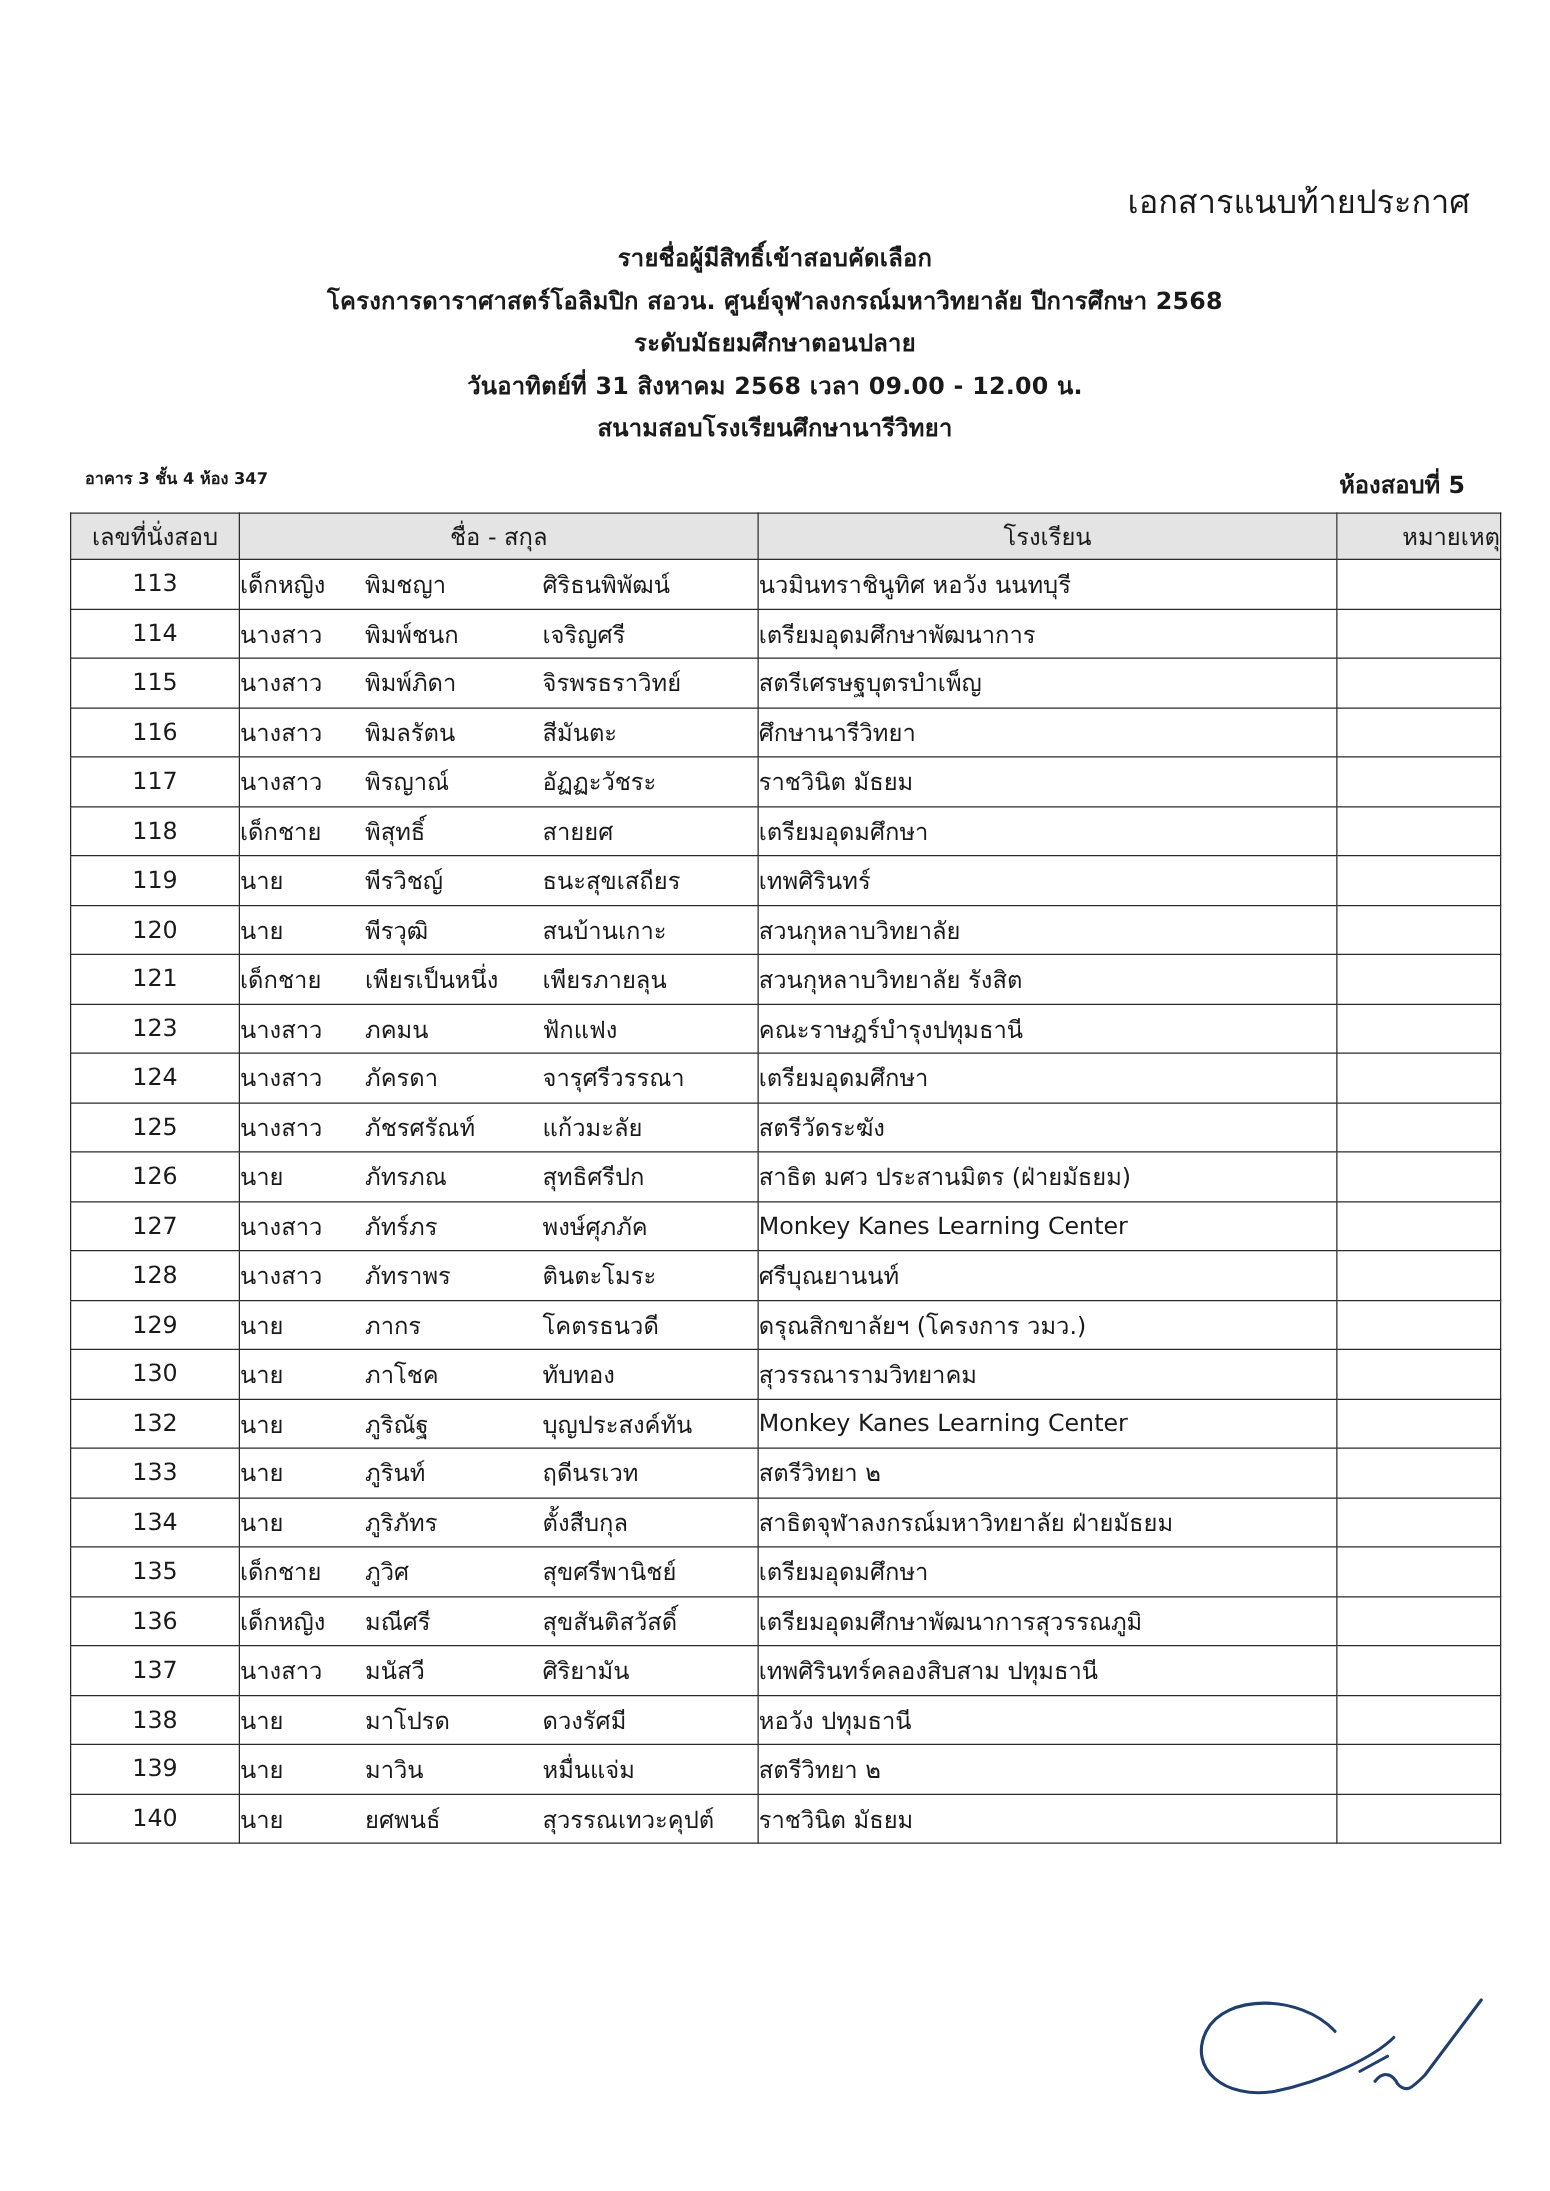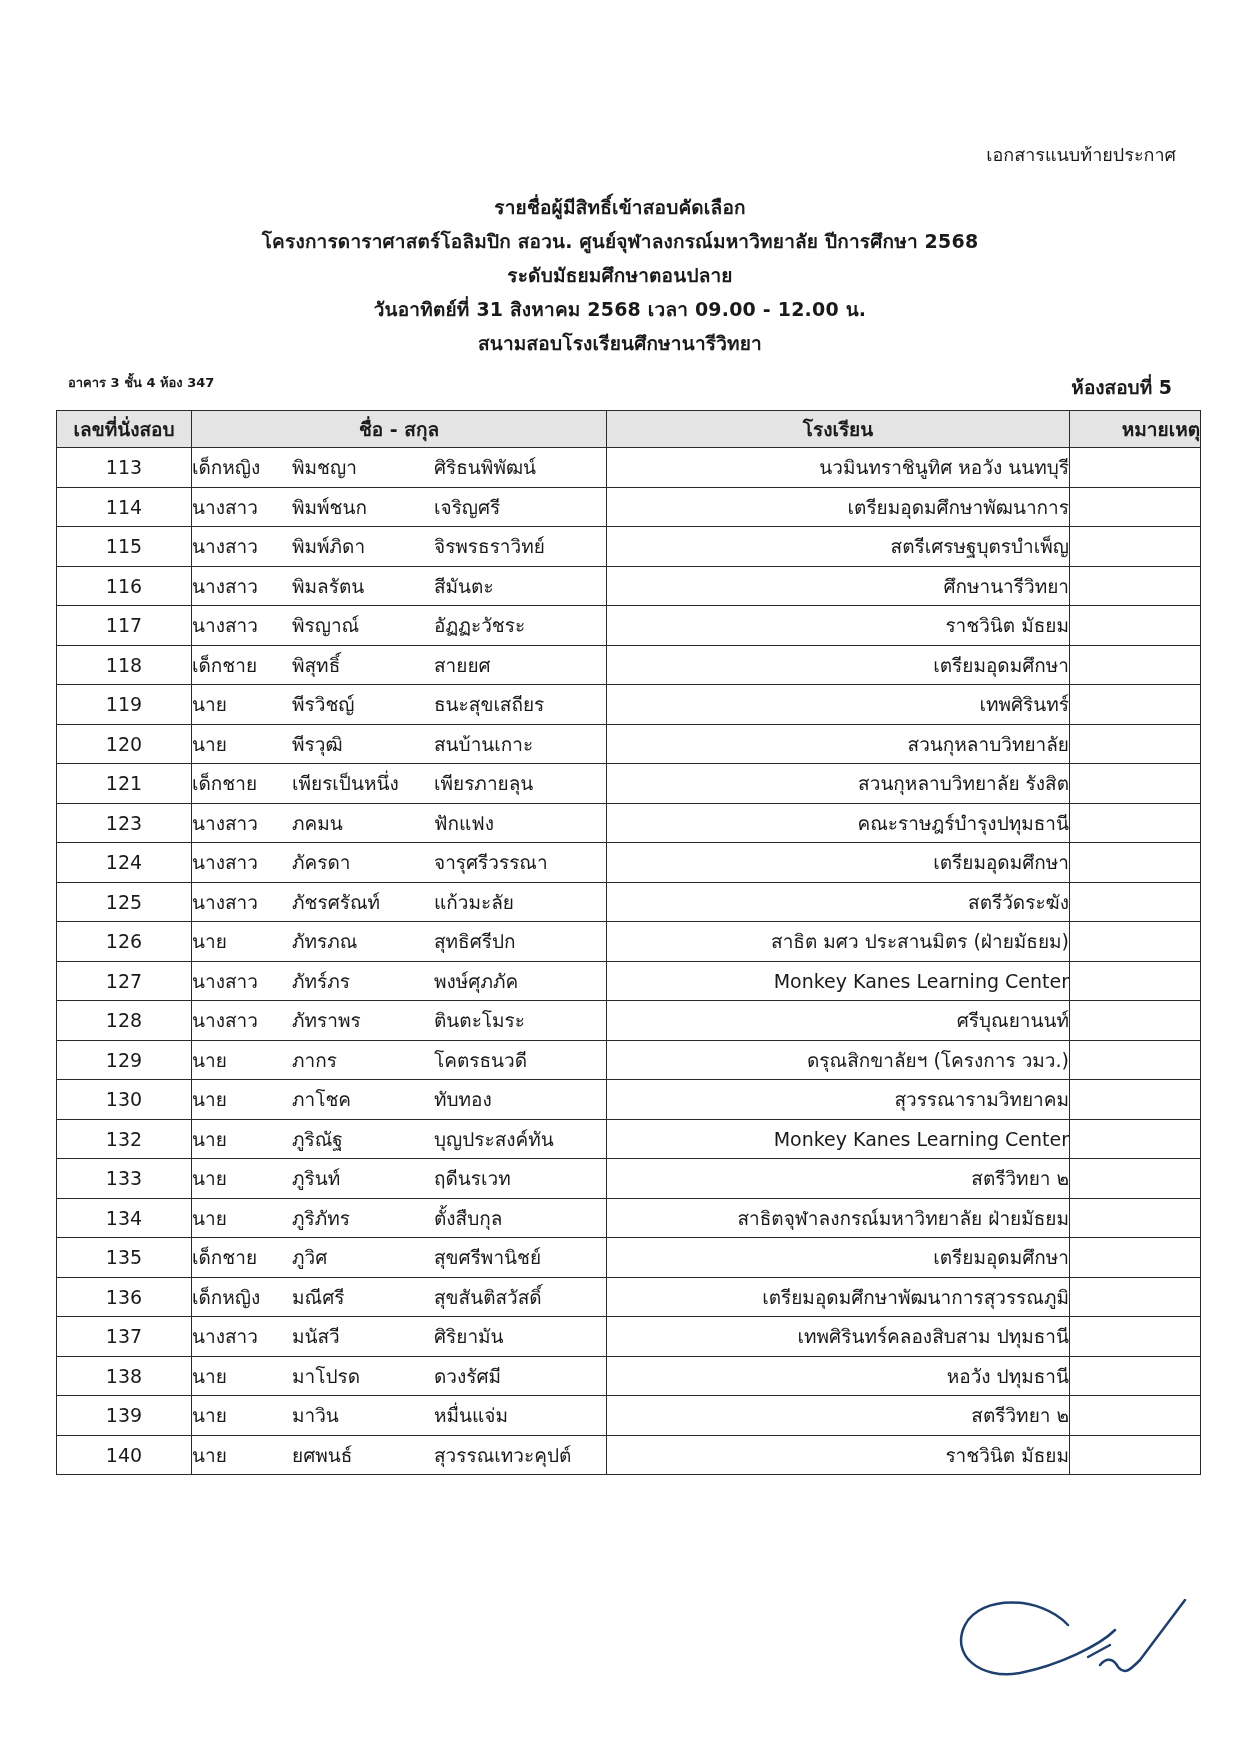--- a/index.html
+++ b/index.html
@@ -3,21 +3,21 @@
 <meta charset="utf-8">
 <style>
   html, body { margin: 0; padding: 0; background: #ffffff; }
   body {
     width: 1240px; height: 1753px; position: relative; overflow: hidden;
     font-family: "DejaVu Sans", "Liberation Sans", sans-serif;
     color: #1a1a1a;
   }
   .attach-note {
     position: absolute; right: 64px; top: 140px;
-    font-size: 18px;
+    font-size: 26px;
   }
   .titles {
     position: absolute; left: 0; right: 0; top: 180px;
     text-align: center;
     margin-top: 10px;
   }
   .titles div {
     font-size: 19px; font-weight: bold; height: 34px; line-height: 34px;
     letter-spacing: 0.2px;
   }
@@ -32,27 +32,27 @@
   table.list {
     position: absolute; left: 56px; top: 410px;
     width: 1144px; border-collapse: collapse; table-layout: fixed;
     font-size: 19px;
   }
   table.list th, table.list td {
     border: 1.5px solid #2a2a2a;
     height: 38.5px; padding: 0; white-space: nowrap; overflow: hidden;
   }
   table.list th {
-    background: #e4e4e4; font-weight: bold; text-align: center;
+    background: #e4e4e4; font-weight: normal; text-align: center;
     height: 36px;
   }
   table.list th.col-remark { text-align: right; }
   td.c-seat { text-align: center; }
   td.c-name { padding-left: 10px; }
-  td.c-school { padding-left: 10px; text-align: right; }
+  td.c-school { padding-left: 10px; }
   .nm { display: inline-block; }
   .nm .pfx { display: inline-block; width: 100px; }
   .nm .fn { display: inline-block; width: 142px; }
   .nm .ln { display: inline-block; }
   .signature {
     position: absolute; left: 940px; top: 1585px; width: 250px; height: 95px;
   }
 </style>
 </head>
 <body>

